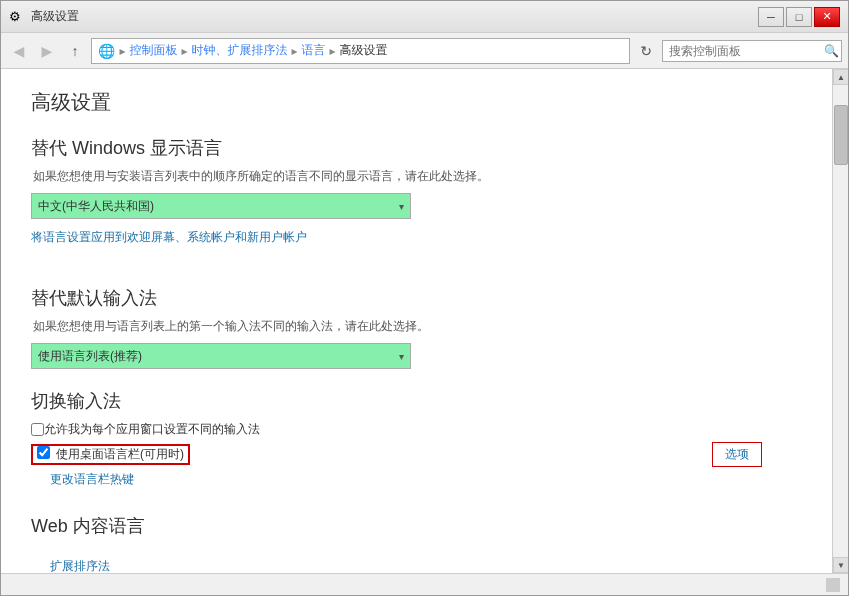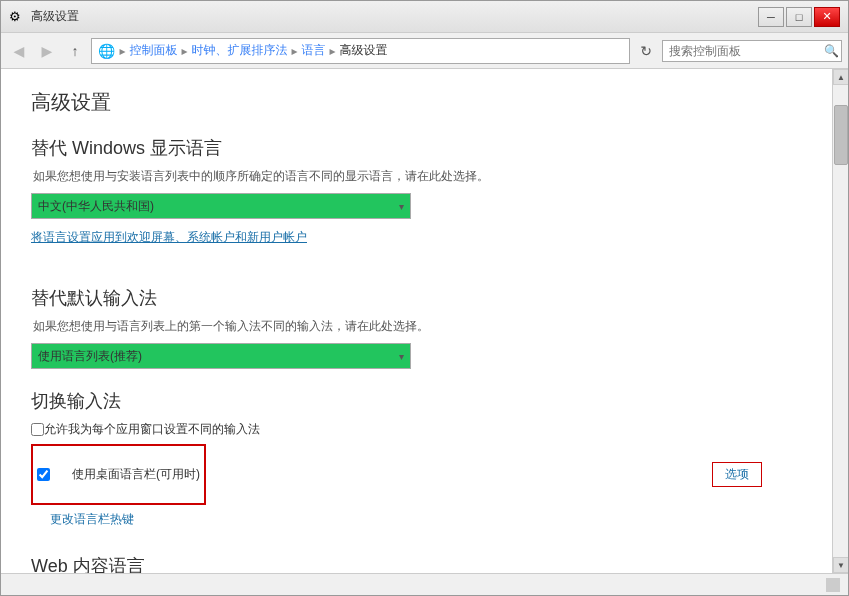--- a/index.html
+++ b/index.html
@@ -205,42 +205,41 @@
     }
     .dropdown-row {
       display: flex;
       align-items: center;
       margin-bottom: 10px;
     }
     .dropdown {
       width: 380px;
       height: 26px;
       border: 1px solid #aaa;
-      background: #22c55e;
+      background: #86efac;
       display: flex;
       align-items: center;
       padding: 0 6px;
       cursor: pointer;
     }
     .dropdown-text {
       flex: 1;
       font-size: 12px;
       color: #333;
     }
     .dropdown-arrow {
       color: #555;
       font-size: 10px;
     }
     .link-text {
       color: #1a6fa8;
       font-size: 12px;
       cursor: pointer;
       margin-bottom: 20px;
       display: inline-block;
-      text-decoration: underline;
     }
 
     .section-block {
       margin-bottom: 20px;
     }
     .checkbox-row {
       display: flex;
       align-items: center;
       margin-bottom: 6px;
     }
@@ -249,24 +248,24 @@
       height: 13px;
       margin: 0;
       cursor: pointer;
     }
     .checkbox-label {
       font-size: 12px;
       color: #333;
     }
     .checkbox-highlighted {
       border: 2px solid #cc0000;
-      padding: 20px 4px;
-      display: flex;
-      align-items: center;
-      gap: 22px;
+      padding: 0 4px;
+      display: flex;
+      align-items: flex-start;
+      gap: 6px;
     }
     .options-btn {
       position: absolute;
       right: 40px;
       color: #1a6fa8;
       border: 1px solid #cc0000;
       padding: 3px 12px;
       font-size: 12px;
       cursor: pointer;
       background: white;

